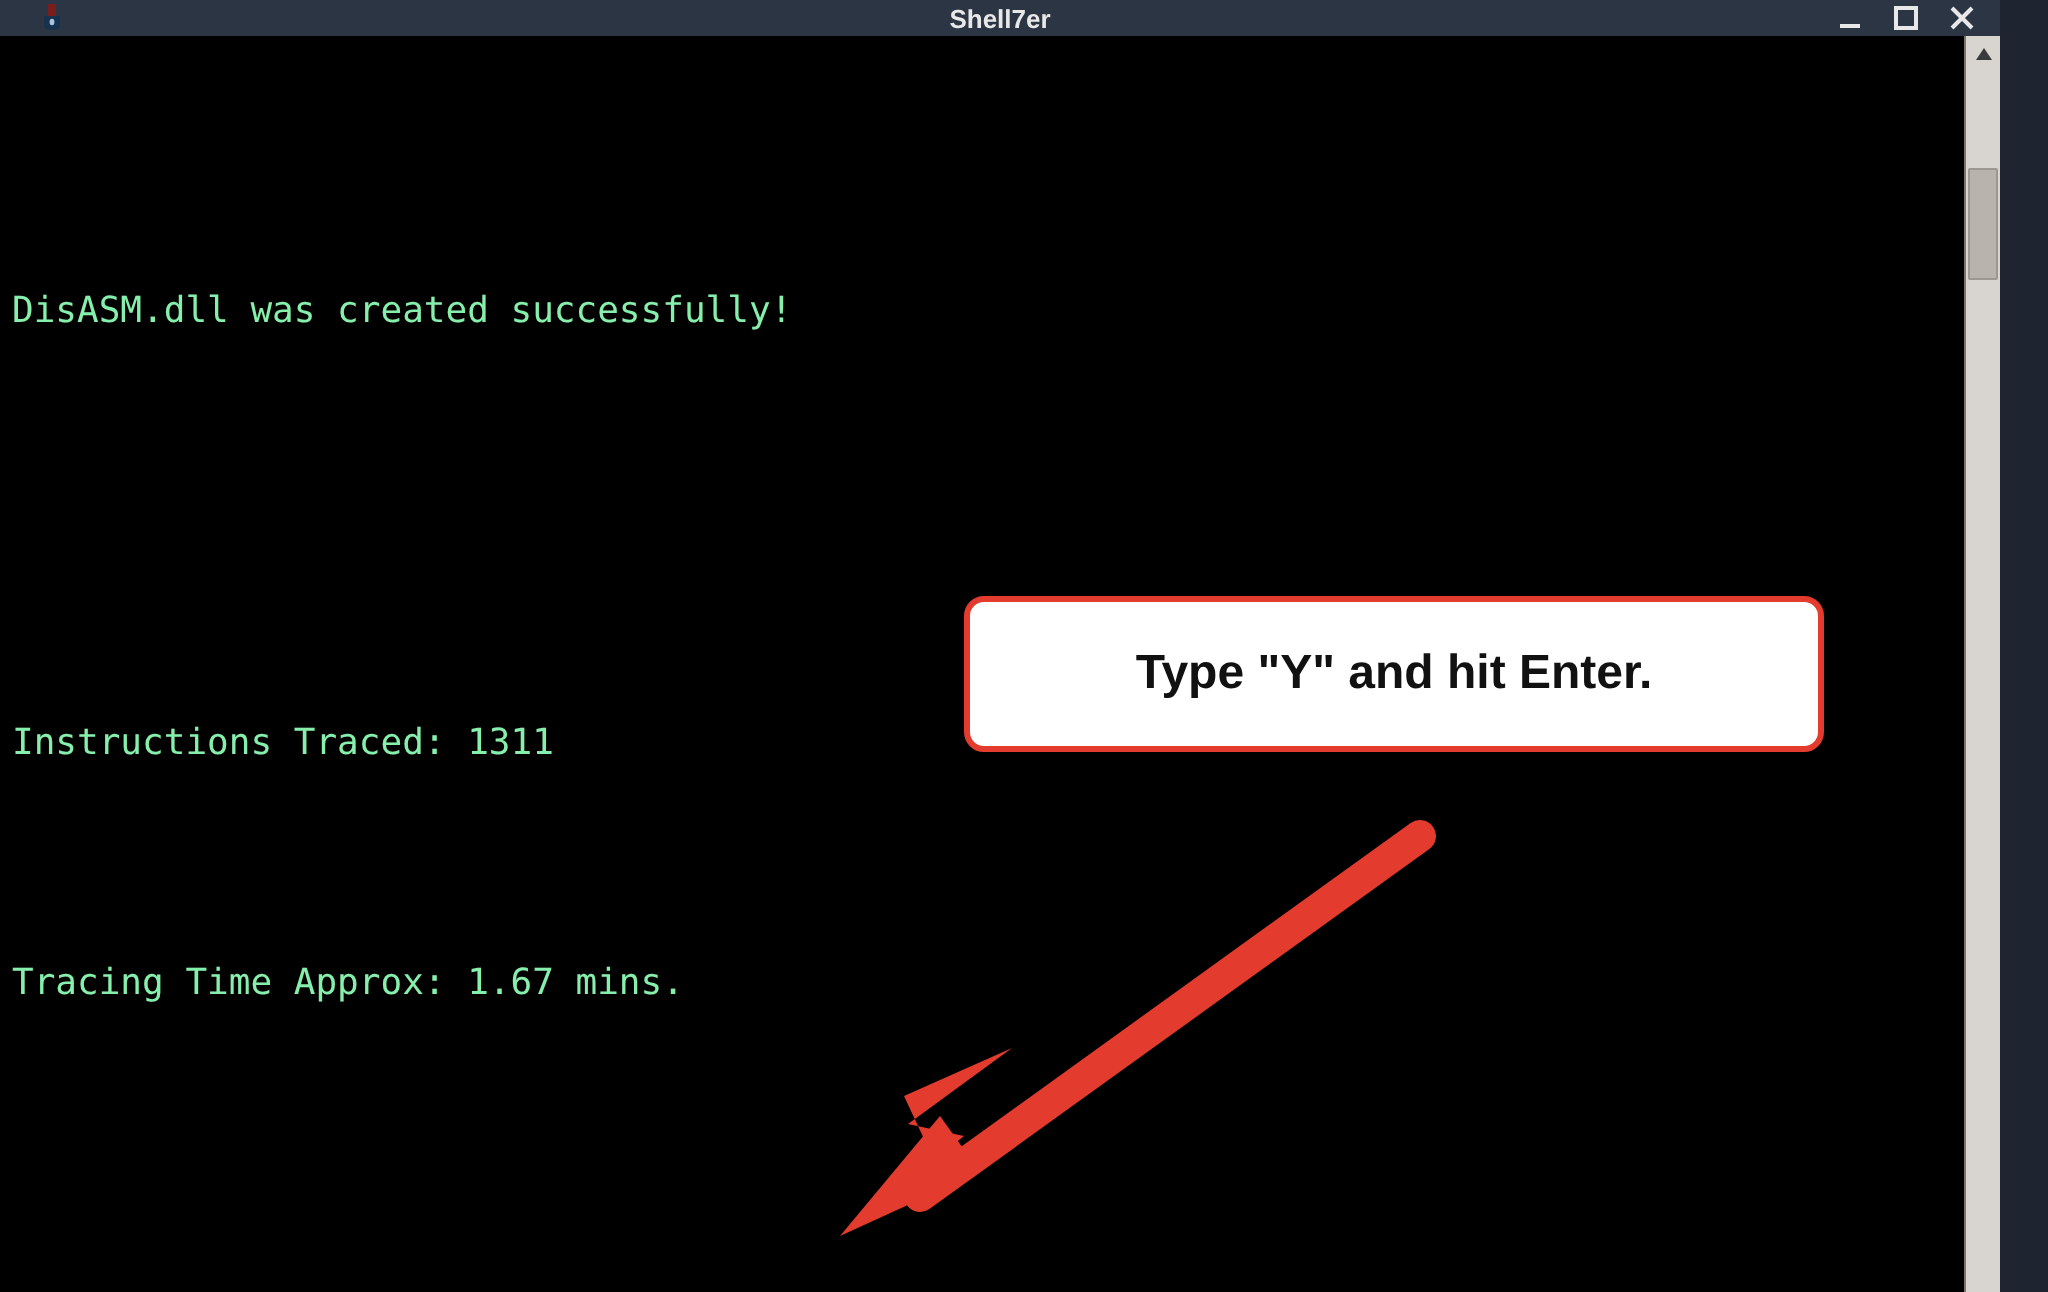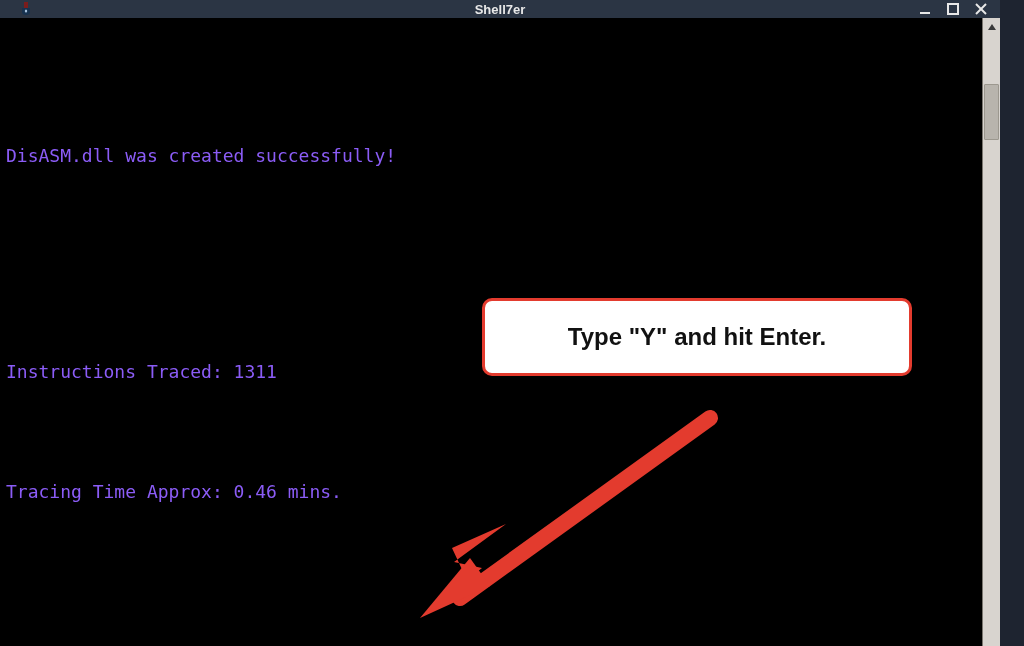--- a/index.html
+++ b/index.html
@@ -95,21 +95,21 @@
     .sb-thumb {
       position: absolute;
       left: 1px; right: 1px;
       top: 48px;
       height: 56px;
       background: #b8b4ad;
       border: 1px solid #9c988f;
       border-radius: 1px;
     }
 
-    .c-white  { color: #8b5cf6; }
+    .c-white  { color: #86efac; }
 
     .callout {
       position: absolute;
       left: 482px;
       top: 280px;
       width: 430px;
       background: #fff;
       border: 3px solid #e33b2e;
       border-radius: 10px;
       padding: 22px 24px;
@@ -178,21 +178,21 @@
 </span>
 <span class="c-white">
 </span>
 <span class="c-white">
 </span>
 <span class="c-white">Instructions Traced: 1311</span>
 <span class="c-white">
 </span>
 <span class="c-white">
 </span>
-<span class="c-white">Tracing Time Approx: 0.46 mins.</span>
+<span class="c-white">Tracing Time Approx: 1.67 mins.</span>
 <span class="c-white">
 </span>
 <span class="c-white">
 </span>
 <span class="c-white">
 </span>
 <span class="c-white">
 </span>
 
 <span class="c-white">

